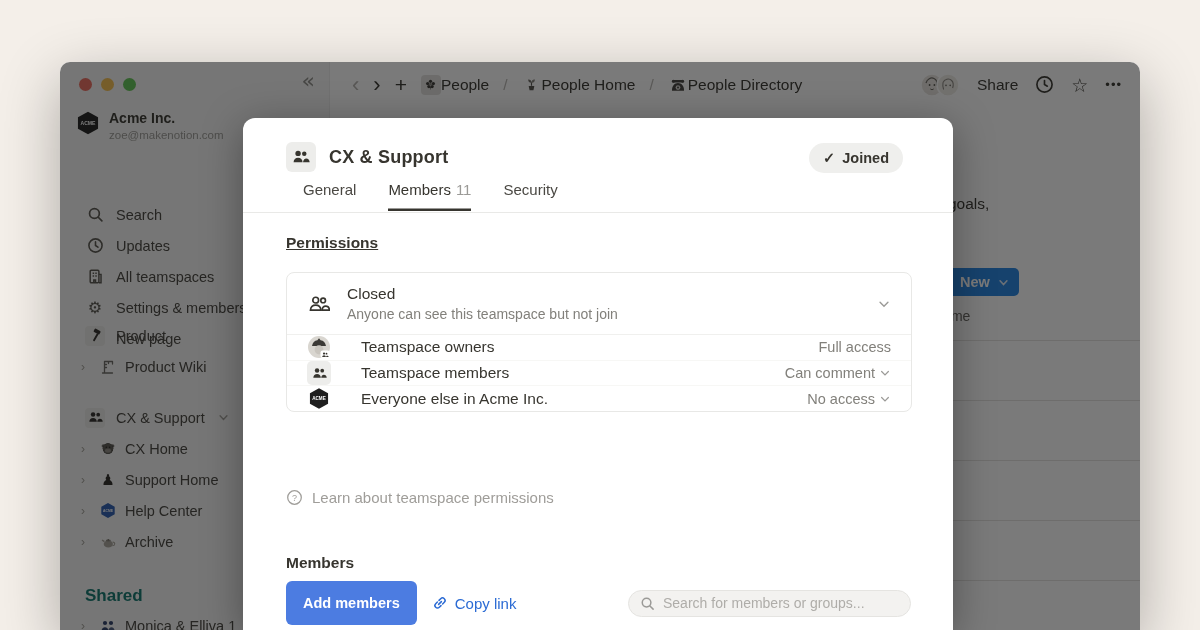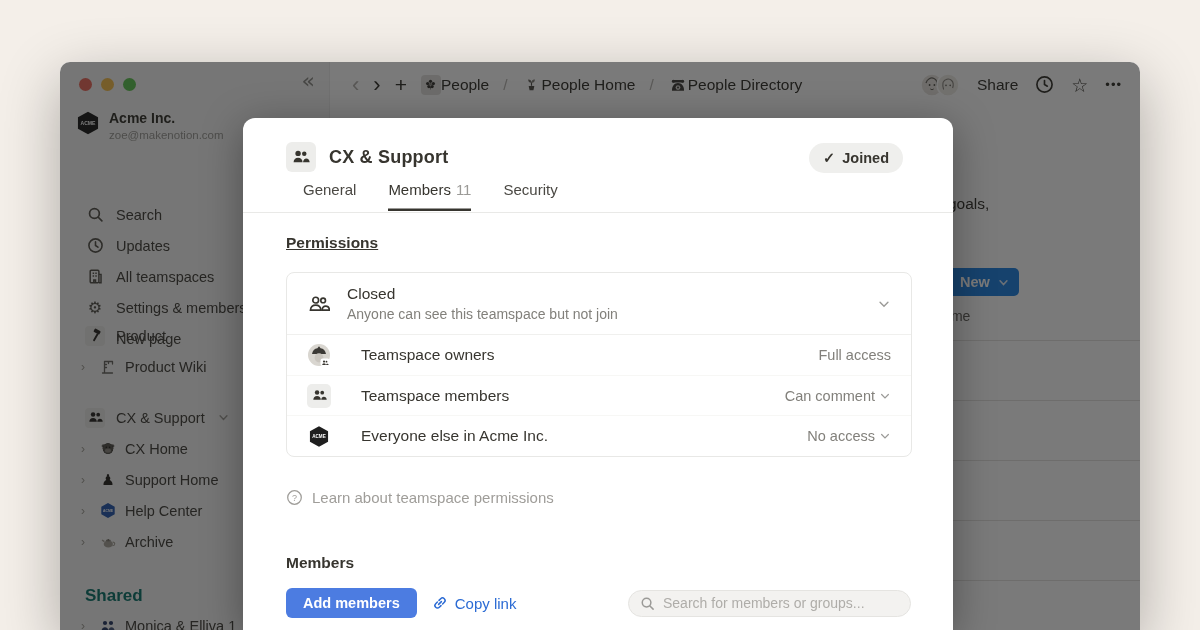--- a/index.html
+++ b/index.html
@@ -68,39 +68,39 @@
   .joined { position:absolute; right:50px; top:25px; height:30px; border-radius:15px; background:#EFEFED;
     border:none; display:flex; align-items:center; gap:7px; padding:0 14px;
     font-size:14.5px; font-weight:600; color:#37352F; cursor:pointer; font-family:inherit; }
   .tabs { position:absolute; left:60px; top:63px; display:flex; gap:32px;text-align:right; }
   .tab { font-size:15px; font-weight:500; color:#4A4843; padding-bottom:13px; cursor:pointer; }
   .tab.active { color:#37352F; box-shadow:inset 0 -2.5px 0 #37352F; }
   .tab .count { color:#9B9A97; margin-left:5px; font-weight:400; }
   .tabs-divider { position:absolute; left:0; right:0; top:94px; height:1px; background:#E9E9E7; }
 
   .perm-heading { position:absolute; left:43px; top:116px; font-size:15.5px; font-weight:700;text-decoration:underline; }
-  .perm-card { position:absolute; left:43px; right:41px; top:154px; height:185px;
+  .perm-card { position:absolute; left:43px; right:41px; top:154px; height:140px;
     border:1px solid #E8E8E6; border-radius:8px; display:flex; flex-direction:column; }
   .perm-top { height:62px; display:flex; align-items:center; gap:16px; padding:0 20px;
     border-bottom:1px solid #F0F0EE; cursor:pointer; }
   .perm-top-title { font-size:15.5px; font-weight:500; }
   .perm-top-sub { font-size:14px; color:#82807B; margin-top:3px; }
   .perm-row { flex:1; display:flex; align-items:center; gap:30px; padding:0 20px; }
   .perm-label { font-size:15.5px; }
   .perm-value { margin-left:auto; font-size:14.5px; color:#82807B; display:flex; align-items:center; gap:4px; cursor:pointer; }
   .perm-value.static { cursor:default; }
   .rowicon { width:24px; height:24px; flex:none; display:flex; align-items:center; justify-content:center; }
   .rowicon.sq { background:#EDEDEB; border-radius:5px; color:#37352F; }
   .chv { color:#9B9A97; display:flex; }
 
   .learn { position:absolute; left:43px; top:371px; display:flex; align-items:center; gap:9px;
     color:#9F9D99; font-size:15px; cursor:pointer; }
   .members-heading { position:absolute; left:43px; top:436px; font-size:15.5px; font-weight:700; }
   .members-row { position:absolute; left:43px; right:42px; top:470px; height:30px; display:flex; align-items:center; }
-  .add-btn { height:30px; background:#4C7CE1; color:#fff; border:none; border-radius:6px;
+  .add-btn { height:44px; background:#4C7CE1; color:#fff; border:none; border-radius:6px;
     font-size:14.5px; font-weight:600; padding:0 17px; cursor:pointer; font-family:inherit; }
   .copylink { display:flex; align-items:center; gap:7px; color:#2B6BD4; font-size:15px;
     font-weight:500; margin-left:15px; cursor:pointer; }
   .msearch { margin-left:auto; width:283px; height:27px; border-radius:14px; background:#F3F2F0;
     border:1px solid #E5E4E1; display:flex; align-items:center; gap:8px; padding:0 11px; }
   .msearch input { border:none; outline:none; background:transparent; font-size:14px; flex:1;
     color:#37352F; font-family:inherit; }
   .msearch input::placeholder { color:#AFADA9; }
 </style>
 </head>

